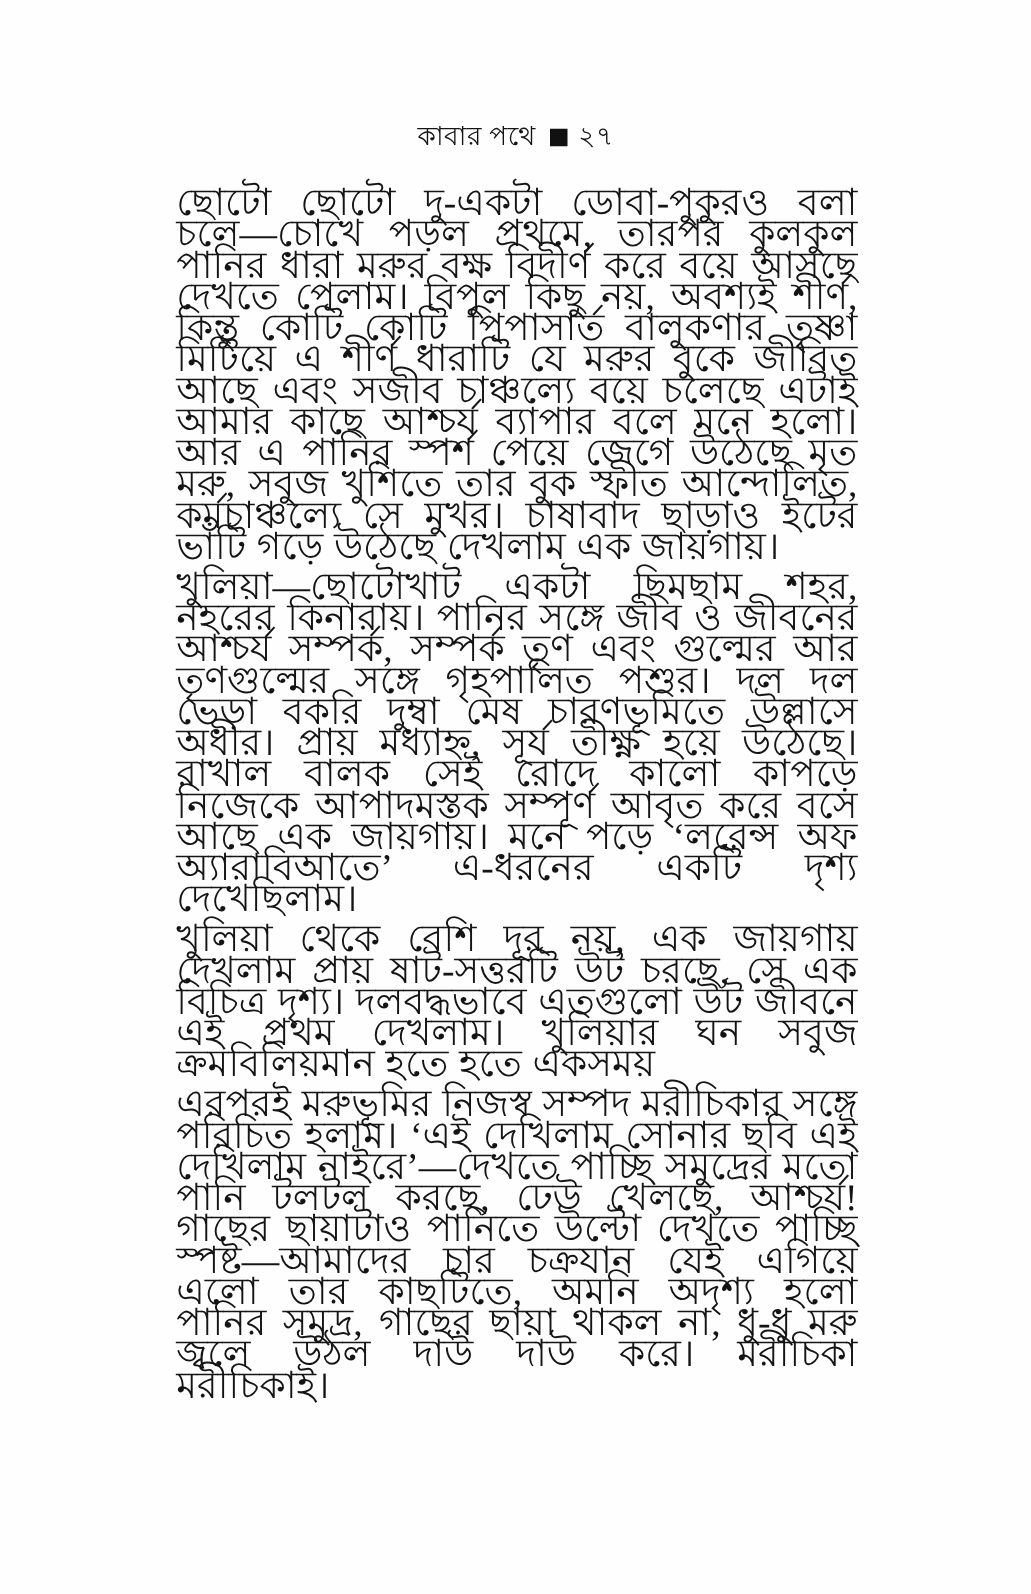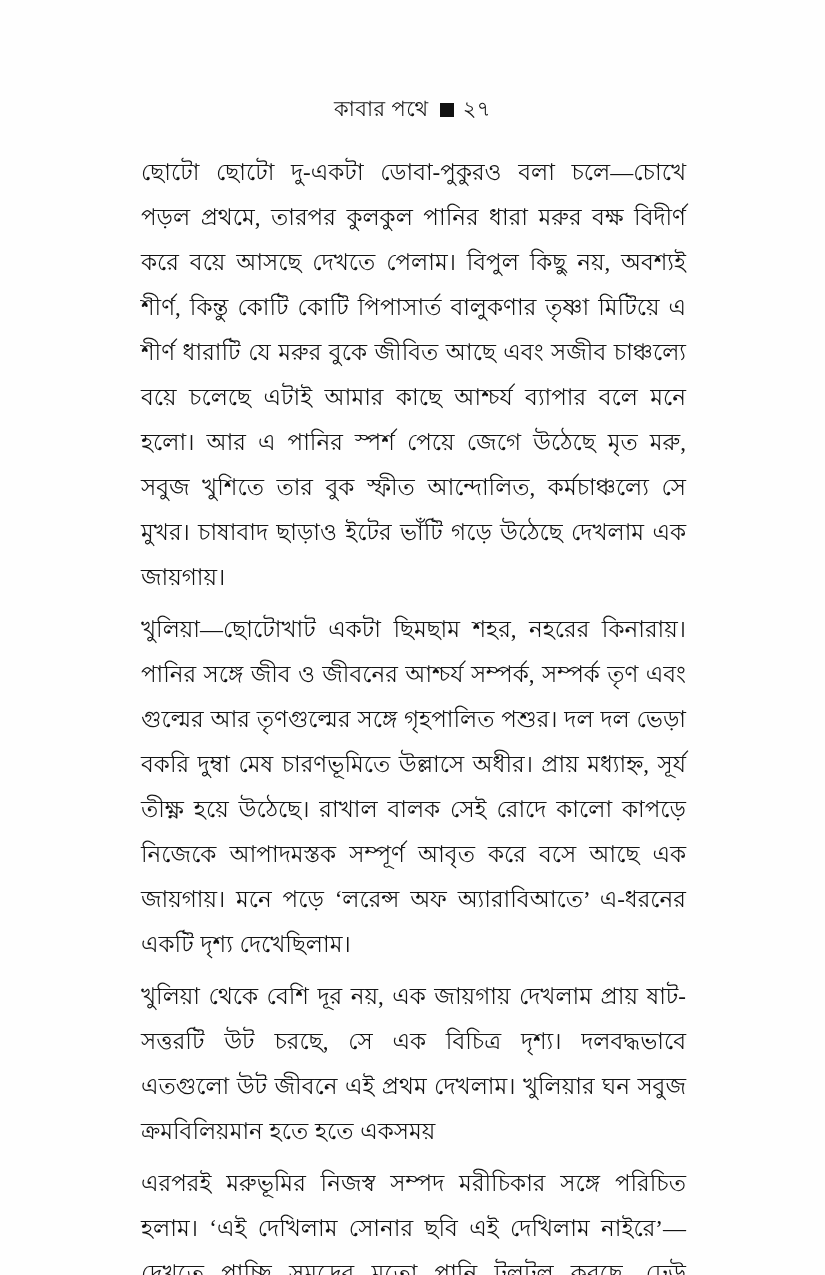--- a/index.html
+++ b/index.html
@@ -36,22 +36,22 @@
     vertical-align: -1px;
   }
   .content {
     position: absolute;
     top: 150px;
     left: 141px;
     width: 545px;
   }
   .content p {
     margin: 0 0 7px 0;
-    font-size: 23px;
-    line-height: 45px;
+    font-size: 30px;
+    line-height: 25px;
     text-align: justify;
     text-justify: inter-word;
     word-spacing: 1px;
   }
   .content p:last-child {
     margin-bottom: 0;
   }
 </style>
 </head>
 <body>

